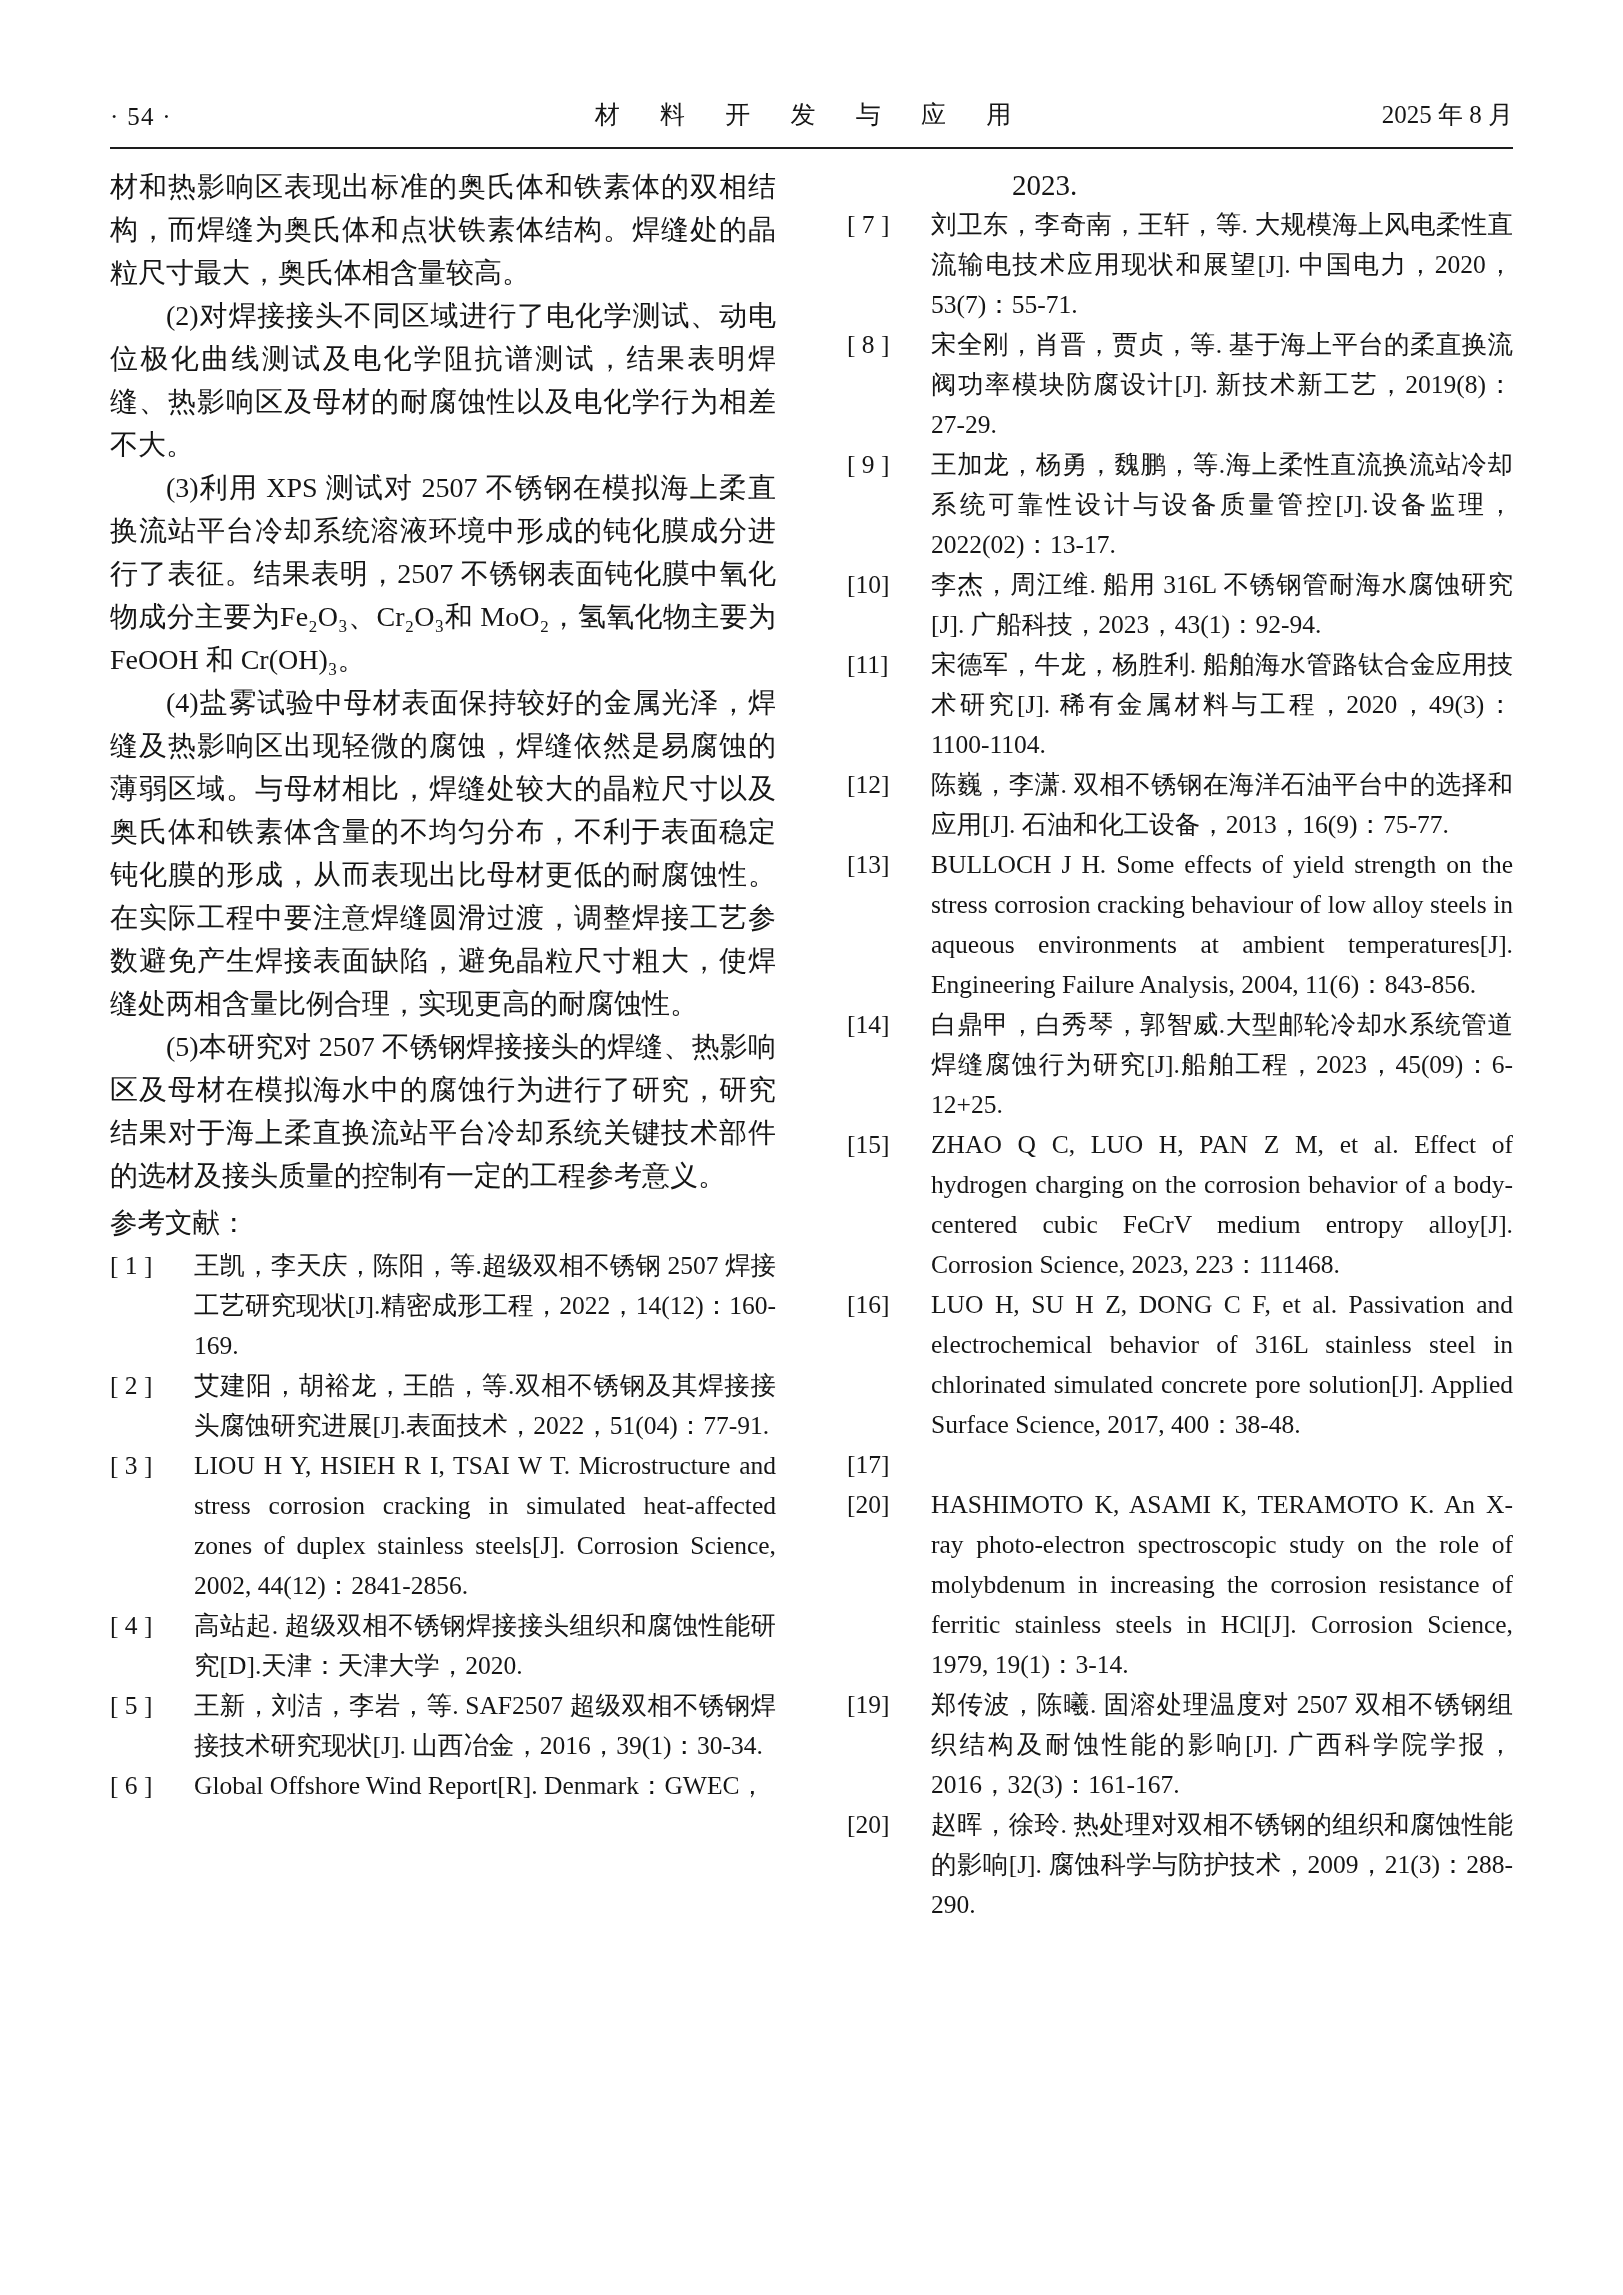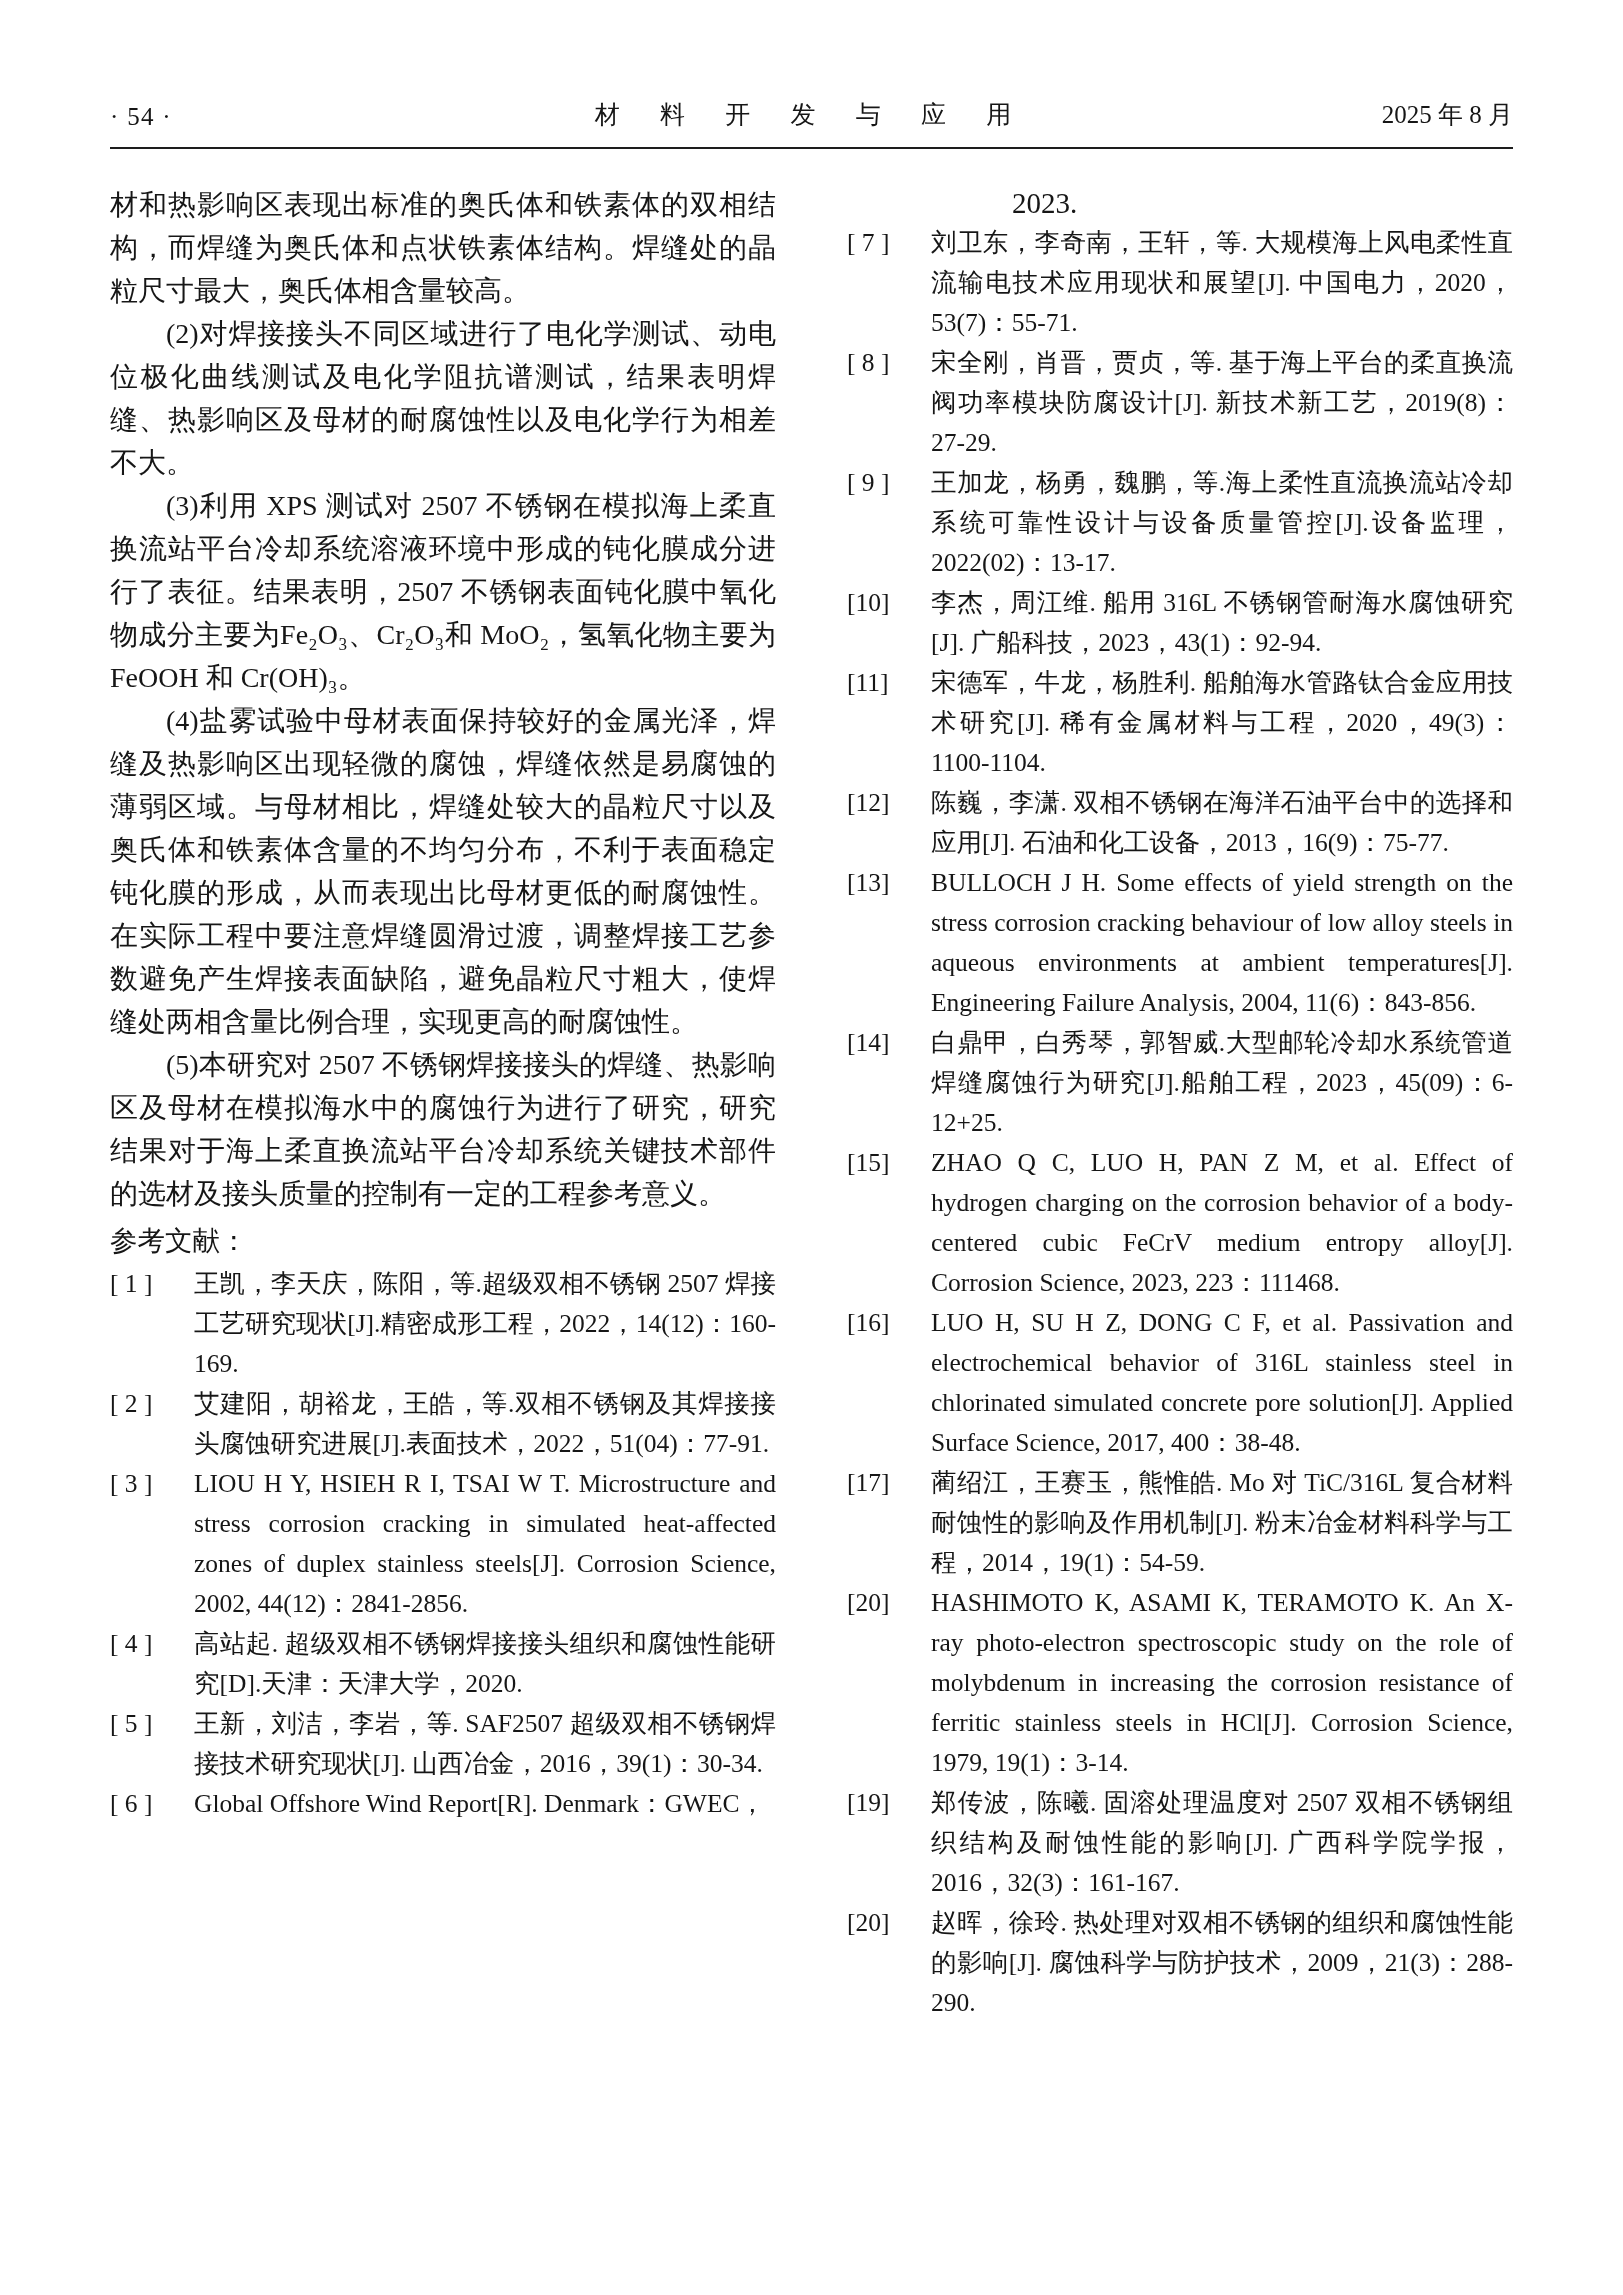--- a/index.html
+++ b/index.html
@@ -15,21 +15,21 @@
     padding: 98px 110px 0 110px;
   }
   .page-header {
     display: flex; align-items: flex-end;
     font-size: 25px;
   }
   .page-num { width: 216px; letter-spacing: 1.3px; }
   .journal-title { flex: 1; text-align: center; letter-spacing: 17px; }
   .issue-date { width: 216px; text-align: right; }
   .header-rule { height: 2px; background: #1d1d1d; margin-top: 15.7px; }
-  .columns { display: flex; gap: 71px; margin-top: 34px; }
+  .columns { display: flex; gap: 71px; margin-top: 16px; }
   .column { flex: 1; min-width: 0; }
   .para {
     font-size: 28px; line-height: 43px;
     text-align: justify; text-indent: 2em;
   }
   .para.cont { text-indent: 0; }
   .refs-heading {
     font-size: 27.5px; font-weight: normal;
     line-height: 47px; margin-top: 2.6px;
   }
@@ -132,21 +132,20 @@
       <div class="ref">
         <span class="ref-label">[15]</span>
         <div class="ref-text">ZHAO Q C, LUO H, PAN Z M, et al. Effect of hydrogen charging on the corrosion behavior of a body-centered cubic FeCrV medium entropy alloy[J]. Corrosion Science, 2023, 223：111468.</div>
       </div>
       <div class="ref">
         <span class="ref-label">[16]</span>
         <div class="ref-text">LUO H, SU H Z, DONG C F, et al. Passivation and electrochemical behavior of 316L stainless steel in chlorinated simulated concrete pore solution[J]. Applied Surface Science, 2017, 400：38-48.</div>
       </div>
       <div class="ref">
         <span class="ref-label">[17]</span>
-        <div class="ref-text">蔺绍江，王赛玉，熊惟皓. Mo 对 TiC/316L 复合材料耐蚀性的影响及作用机制[J]. 粉末冶金材料科学与工程，2014，19(1)：54-59.</div>
       </div>
       <div class="ref">
         <span class="ref-label">[20]</span>
         <div class="ref-text">HASHIMOTO K, ASAMI K, TERAMOTO K. An X-ray photo-electron spectroscopic study on the role of molybdenum in increasing the corrosion resistance of ferritic stainless steels in HCl[J]. Corrosion Science, 1979, 19(1)：3-14.</div>
       </div>
       <div class="ref">
         <span class="ref-label">[19]</span>
         <div class="ref-text">郑传波，陈曦. 固溶处理温度对 2507 双相不锈钢组织结构及耐蚀性能的影响[J]. 广西科学院学报，2016，32(3)：161-167.</div>
       </div>
       <div class="ref">

